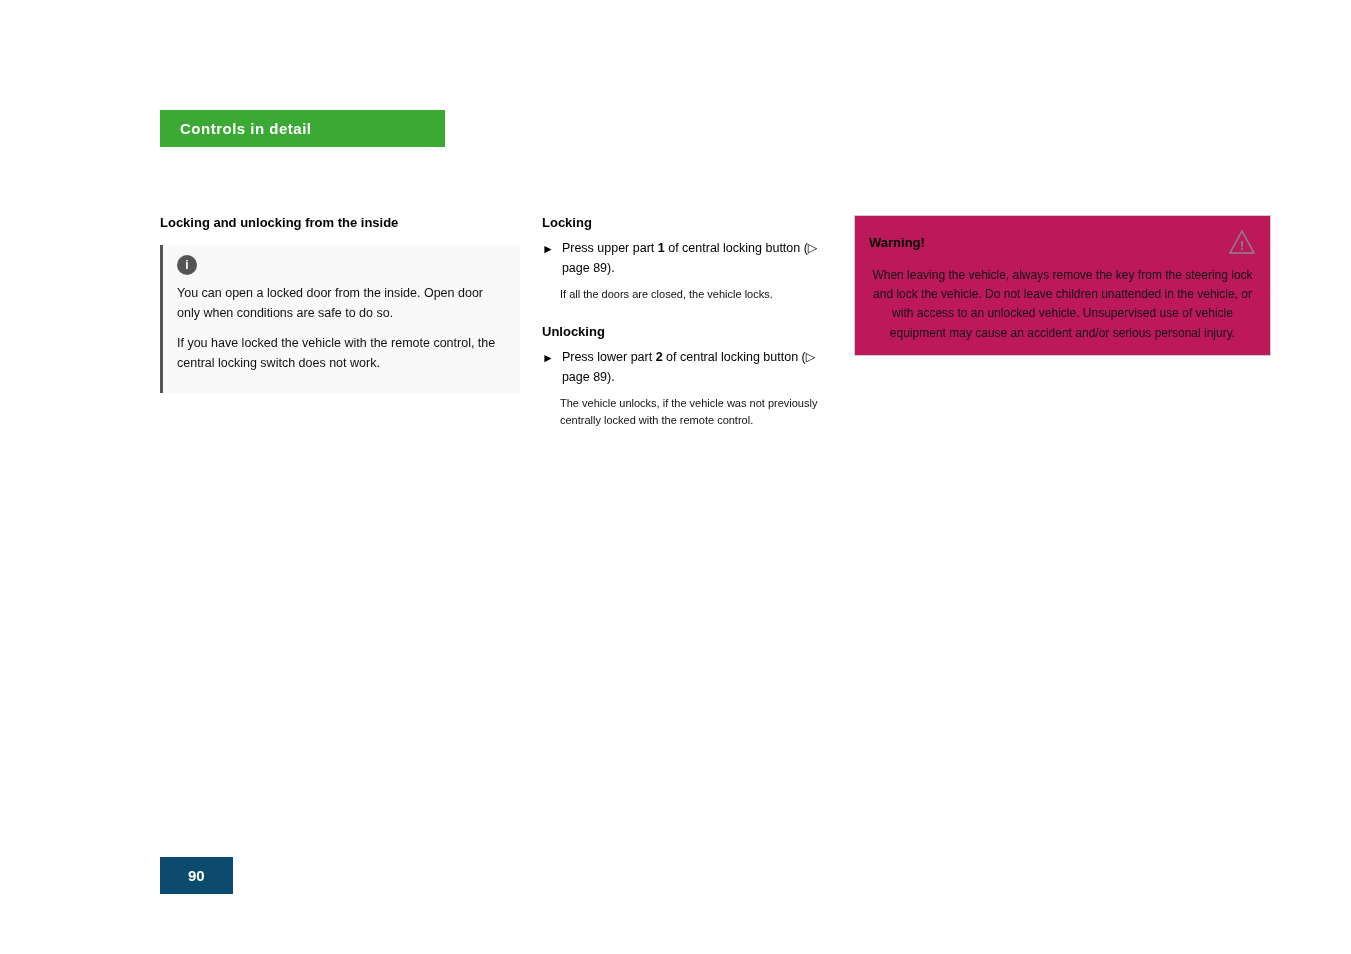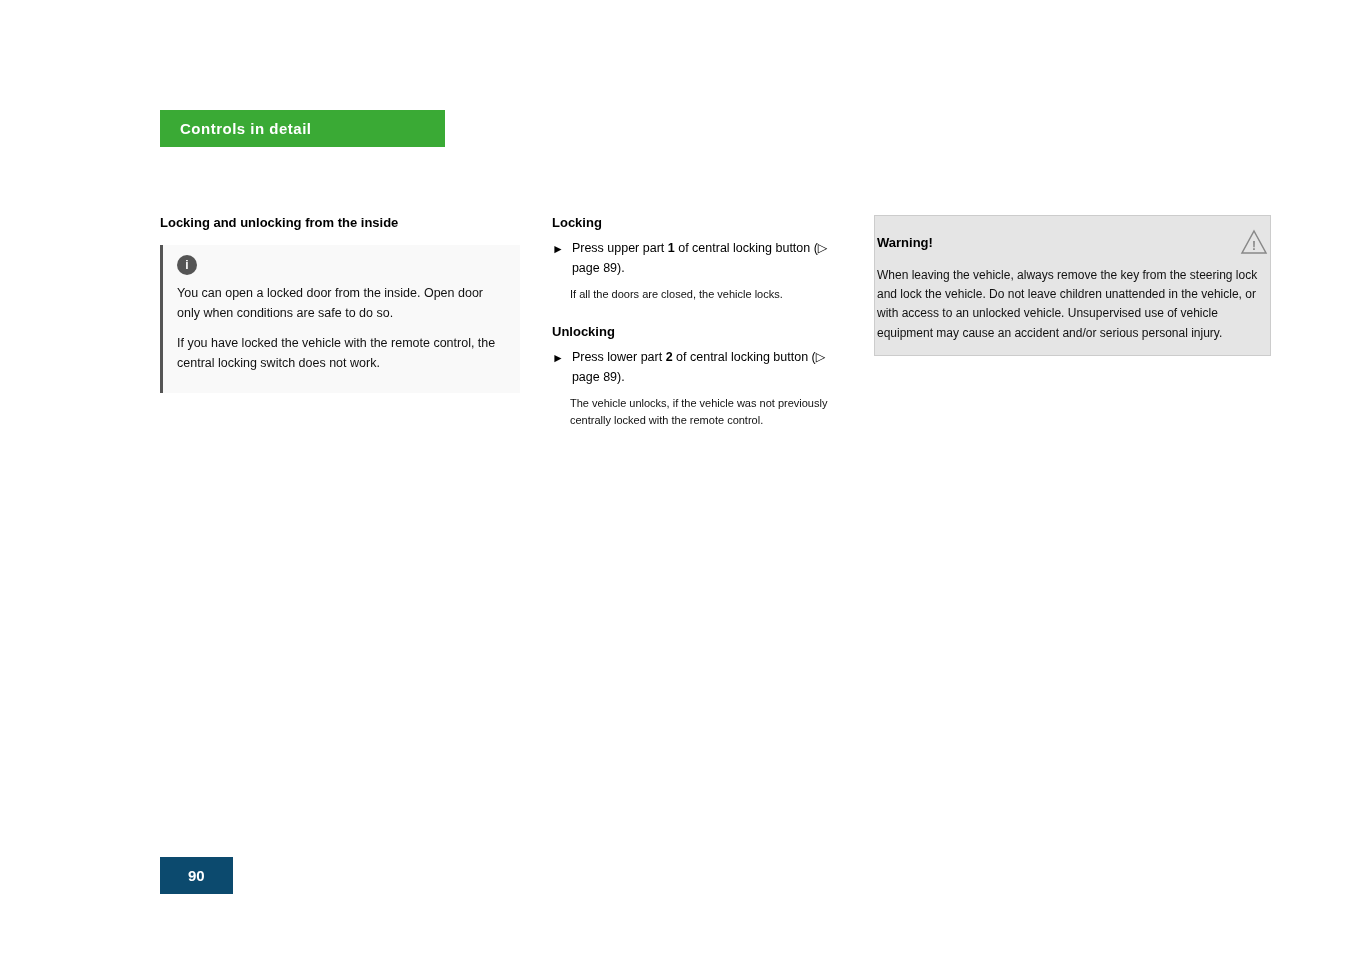--- a/index.html
+++ b/index.html
@@ -53,21 +53,21 @@
       font-size: 14px;
     }
 
     
     .content-area {
       position: absolute;
       top: 215px;
       left: 160px;
       right: 80px;
       display: flex;
-      gap: 32px;
+      gap: 22px;
     }
 
     
     .left-column {
       width: 360px;
       flex-shrink: 0;
     }
 
     .section-heading {
       font-weight: bold;
@@ -153,22 +153,23 @@
     }
 
     
     .right-column {
       flex: 1;
       min-width: 220px;
     }
 
     .warning-box {
       border: 1px solid #ccc;
-      background: #e5e5e5;
-      padding: 12px 2px;
+      background: #be185d;
+      padding: 12px 14px;
+      text-align: center;
     }
 
     .warning-header {
       display: flex;
       align-items: center;
       justify-content: space-between;
       margin-bottom: 10px;
     }
 
     .warning-title {

